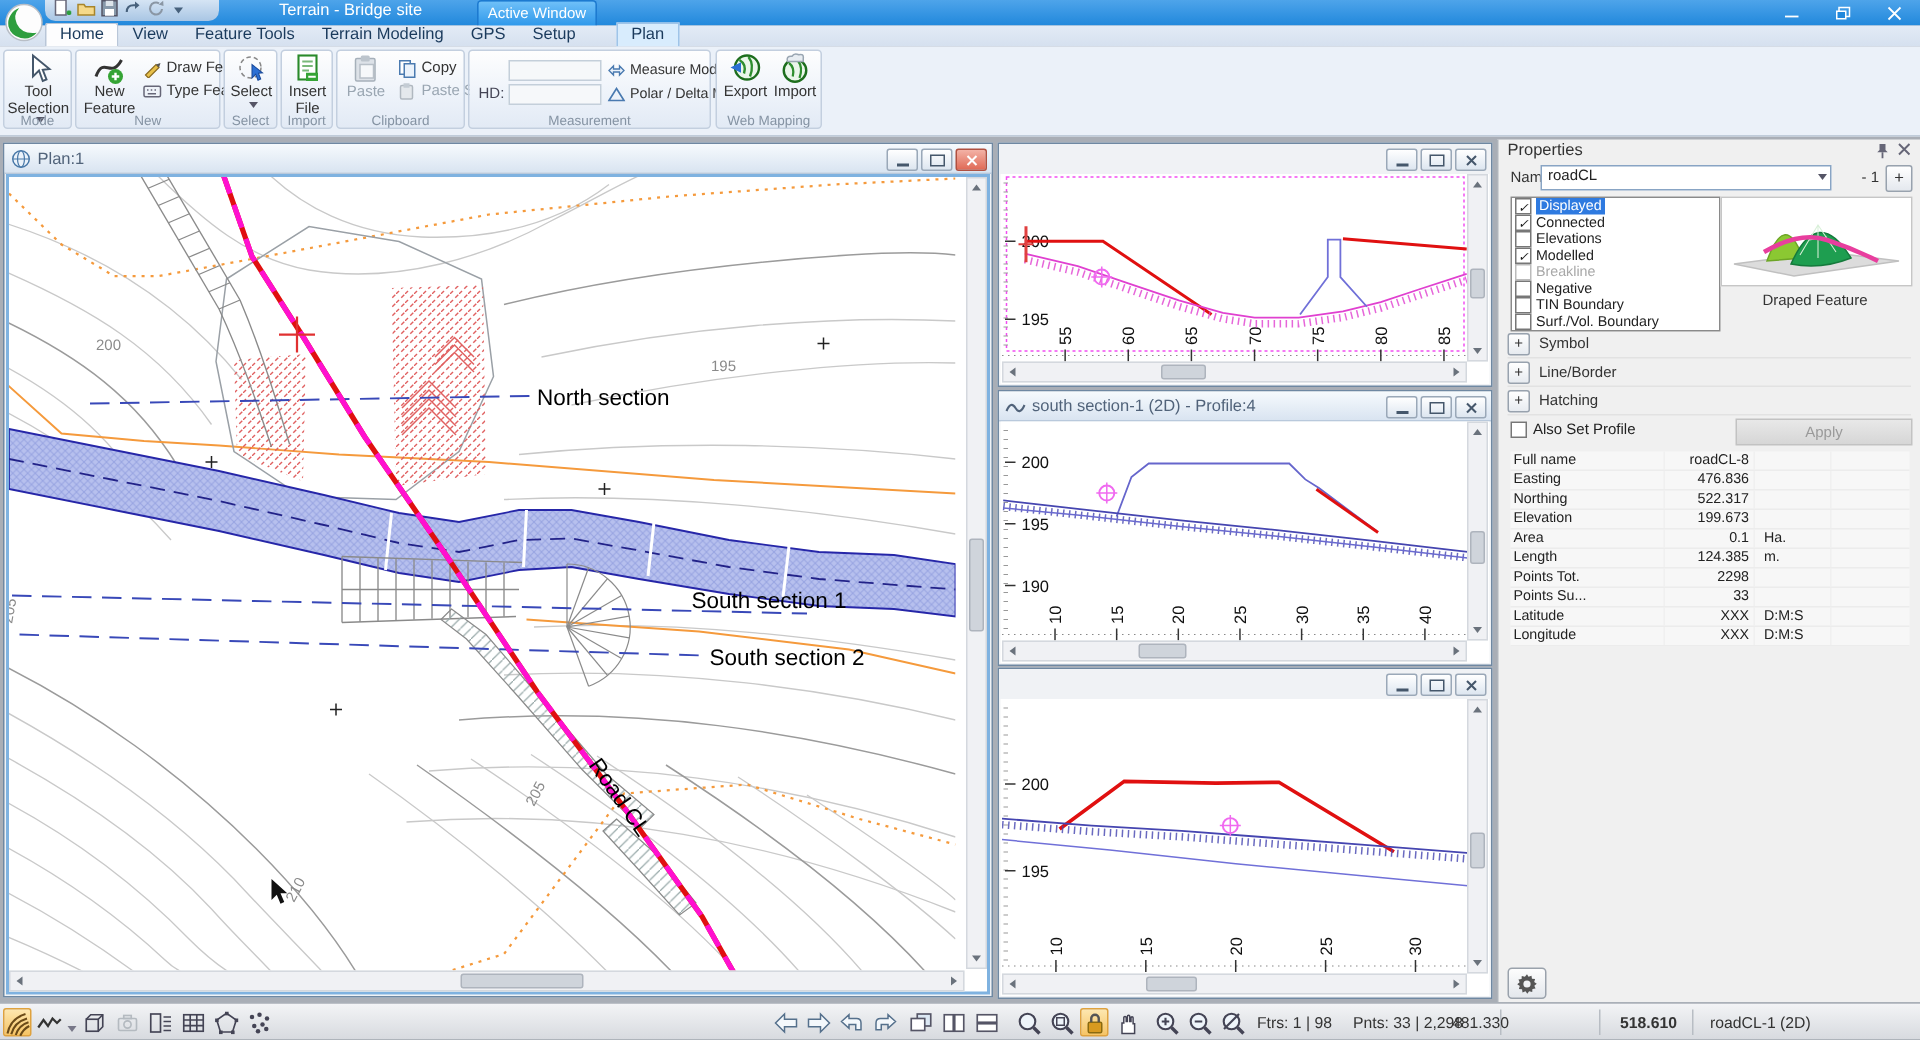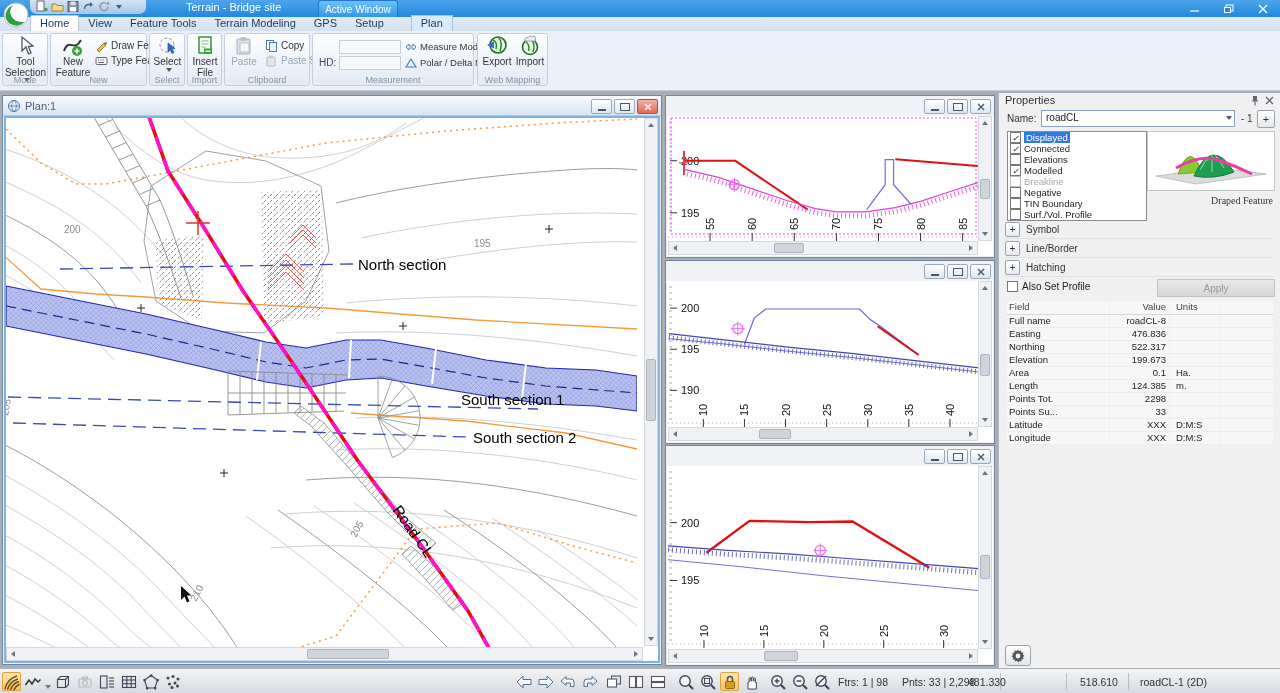--- a/index.html
+++ b/index.html
@@ -60,21 +60,21 @@
   .comboarr{position:absolute;right:2px;top:5px;}
   .plusbtn{position:absolute;width:16px;height:16px;border:1px solid #98a2ae;background:linear-gradient(#fff,#e4e8ee);
      display:flex;align-items:center;justify-content:center;font-size:11px;color:#333;border-radius:2px;}
   #flaglist{position:absolute;left:8px;top:38px;width:138px;height:88px;background:#fff;border:1px solid #8a8a8a;font-size:9.5px;overflow:hidden;}
   .flagrow{height:11px;display:flex;align-items:center;gap:3px;padding-left:2px;}
   .cb{width:9px;height:9px;border:1px solid #777;background:#fff;display:inline-flex;align-items:center;justify-content:center;font-size:8.5px;color:#222;flex:none;}
   .flagrow.sel .fl{background:#2e7ae0;color:#fff;padding:0 2px;}
   .flagrow.dis .fl{color:#a8a8a8;}
   .flagrow.dis .cb{border-color:#bbb;}
   #thumbbox{position:absolute;left:148px;top:38px;width:126px;height:58px;background:#fff;border:1px solid #c6c6c6;}
-  #thumbcap{position:absolute;left:148px;top:102px;width:126px;text-align:right;font-size:10px;color:#333;font-family:Liberation Serif, serif;}
+  #thumbcap{position:absolute;left:148px;top:102px;width:126px;text-align:center;font-size:10px;color:#333;}
   .expander{position:absolute;left:6px;right:6px;height:17px;display:flex;align-items:center;gap:6px;font-size:10px;color:#333;border-bottom:1px solid #e2e2e2;}
   .plusbox{width:13px;height:13px;border:1px solid #98a2ae;background:linear-gradient(#fff,#e7ebf0);display:inline-flex;align-items:center;justify-content:center;font-size:10px;color:#333;border-radius:2px;flex:none;}
   #applybtn{position:absolute;left:158px;top:186px;width:116px;height:16px;background:linear-gradient(#e8e8e8,#d6d6d6);border:1px solid #c2c2c2;color:#9a9a9a;font-size:10px;display:flex;align-items:center;justify-content:center;}
   #ptable{position:absolute;left:8px;top:208px;width:266px;font-size:9.5px;color:#222;background:#f7f7f7;}
   .prow{display:flex;height:12px;line-height:12px;border-bottom:1px solid #ececec;}
   .prow .c1{width:100px;padding-left:2px;}
   .prow .c2{width:56px;text-align:right;border-left:1px solid #f0f0f0;padding-right:3px;}
   .prow .c3{width:44px;padding-left:6px;border-left:1px solid #f0f0f0;}
   .prow .c4{flex:1;border-left:1px solid #f0f0f0;}
   .prow.ph{color:#444;border-bottom:1px solid #d8d8d8;height:13px;}
@@ -567,20 +567,26 @@
           </div>
         <div class="sbarrow" style="right:0;top:0;">
             <span class="tr"></span>
           </div>
         <div class="thumb" style="top:1px;bottom:1px;left:105px;width:28px;"></div>
       </div>
     </div>
   </div>
 
   <div class="win" style="left:665px;top:260px;width:330px;height:184px;">
+    <div class="wtitle">
+      <svg width="14" height="12">
+          <path d="M1 9 Q4 2 7 7 T13 5" fill="none" stroke="#51637a" stroke-width="1.4"></path>
+        </svg>
+      <span class="txt">south section-1 (2D) - Profile:4</span>
+    </div>
     <div class="wbtns">
       <span class="wb">
           <span class="mingl"></span>
         </span>
       <span class="wb">
           <span class="maxgl"></span>
         </span>
       <span class="wb">
           <svg width="8" height="8">
             <path d="M1 1 L7 7 M7 1 L1 7" stroke="#45576b" stroke-width="1.4"></path>
@@ -755,21 +761,21 @@
   <div class="abs" id="props">
     <div class="hdr">Properties</div>
     <span class="abs" style="right:20px;top:2px;"><svg width="10" height="11">
           <path d="M3 1 h4 v4 l1.5 1.5 h-7 L3 5 Z" fill="#667"></path>
           <line x1="5" y1="6.5" x2="5" y2="10.5" stroke="#667" stroke-width="1.2"></line>
         </svg></span>
     <span class="abs" style="right:6px;top:2px;"><svg width="9" height="9">
           <path d="M1 1 L8 8 M8 1 L1 8" stroke="#667" stroke-width="1.3"></path>
         </svg></span>
     <span class="abs" style="left:8px;top:20px;font-size:10px;color:#333;">Name:</span>
-    <div class="combo" style="left:42px;top:17px;width:194px;height:17px;">
+    <div class="combo" style="left:28px;top:17px;width:194px;height:17px;">
       <span>roadCL</span>
       <span class="comboarr tri"></span>
     </div>
     <span class="abs" style="left:242px;top:20px;font-size:10px;color:#333;">- 1</span>
     <div class="plusbtn" style="left:258px;top:17px;">+</div>
 
     <div id="flaglist">
       <div class="flagrow sel">
           <span class="cb">
             <i>✓</i>
@@ -809,21 +815,21 @@
       <div class="flagrow">
           <span class="cb">
             <i></i>
           </span>
           <span class="fl">TIN Bound­ary</span>
         </div>
       <div class="flagrow">
           <span class="cb">
             <i></i>
           </span>
-          <span class="fl">Surf./Vol. Profile</span>
+          <span class="fl">Surf./Vol. Boundary</span>
         </div>
     </div>
 
     <div id="thumbbox">
       <svg width="124" height="56" viewBox="0 0 124 56">
         <polygon points="8,44 70,36 118,42 48,52" fill="#dcdcdc" stroke="#c0c0c0"></polygon>
         <path d="M30,42 Q42,8 54,40 Z" fill="#8bc832" stroke="#6da526"></path>
         <path d="M46,44 Q64,4 86,40 Q66,48 46,44 Z" fill="#1e9e50" stroke="#157a3c"></path>
         <path d="M52,38 L64,18 L76,36 M58,28 L70,26 M64,18 L64,40" stroke="#d8f0d8" stroke-width="0.7" fill="none"></path>
         <path d="M28,36 Q52,22 70,28 T104,42" fill="none" stroke="#e83e9e" stroke-width="3"></path>
@@ -846,26 +852,20 @@
 
     <div class="abs" style="left:8px;top:188px;display:flex;align-items:center;gap:4px;font-size:10px;color:#222;">
       <span class="cb">
           <i></i>
         </span>
         <span>Also Set Profile</span>
     </div>
     <div id="applybtn">Apply</div>
 
     <div id="ptable">
-      <div class="prow ph">
-        <span class="c1">Field</span>
-          <span class="c2">Value</span>
-          <span class="c3">Units</span>
-          <span class="c4"></span>
-      </div>
       <div class="prow">
           <span class="c1">Full name</span>
           <span class="c2">roadCL-8</span>
           <span class="c3"></span>
           <span class="c4"></span>
         </div>
       <div class="prow">
           <span class="c1">Easting</span>
           <span class="c2">476.836</span>
           <span class="c3"></span>
@@ -1100,18 +1100,18 @@
           <line x1="12" y1="12" x2="16" y2="16" stroke="#445" stroke-width="2.2"></line>
           <line x1="3" y1="13" x2="13" y2="3" stroke="#445" stroke-width="1.4"></line>
         </svg>
       </div>
 
     <span class="stext" style="left:838px;">Ftrs: 1 | 98</span>
     <span class="stext" style="left:902px;">Pnts: 33 | 2,298</span>
     <span class="ssep" style="left:1000px;"></span>
     <span class="stext" style="left:968px;text-align:center;">481.330</span>
     <span class="ssep" style="left:1066px;"></span>
-    <span class="stext" style="left:1080px;">518.610</span>
+    <span class="stext" style="left:1080px;font-weight:bold;">518.610</span>
     <span class="ssep" style="left:1128px;"></span>
     <span class="stext" style="left:1140px;">roadCL-1 (2D)</span>
   </div>
 
 </div>
 
 </body></html>

